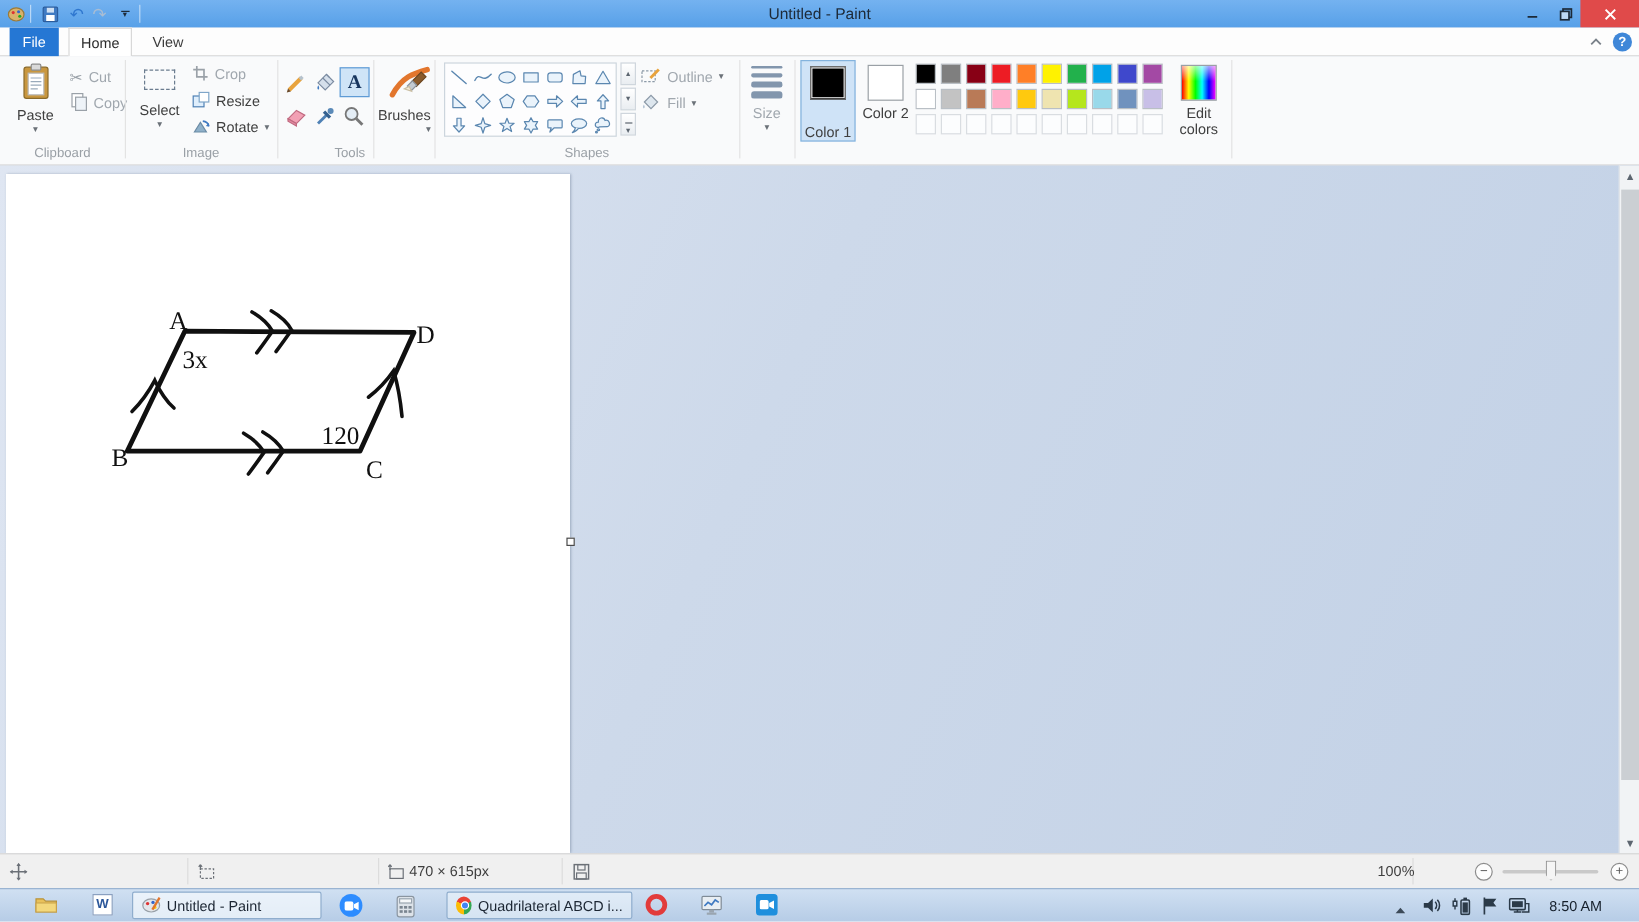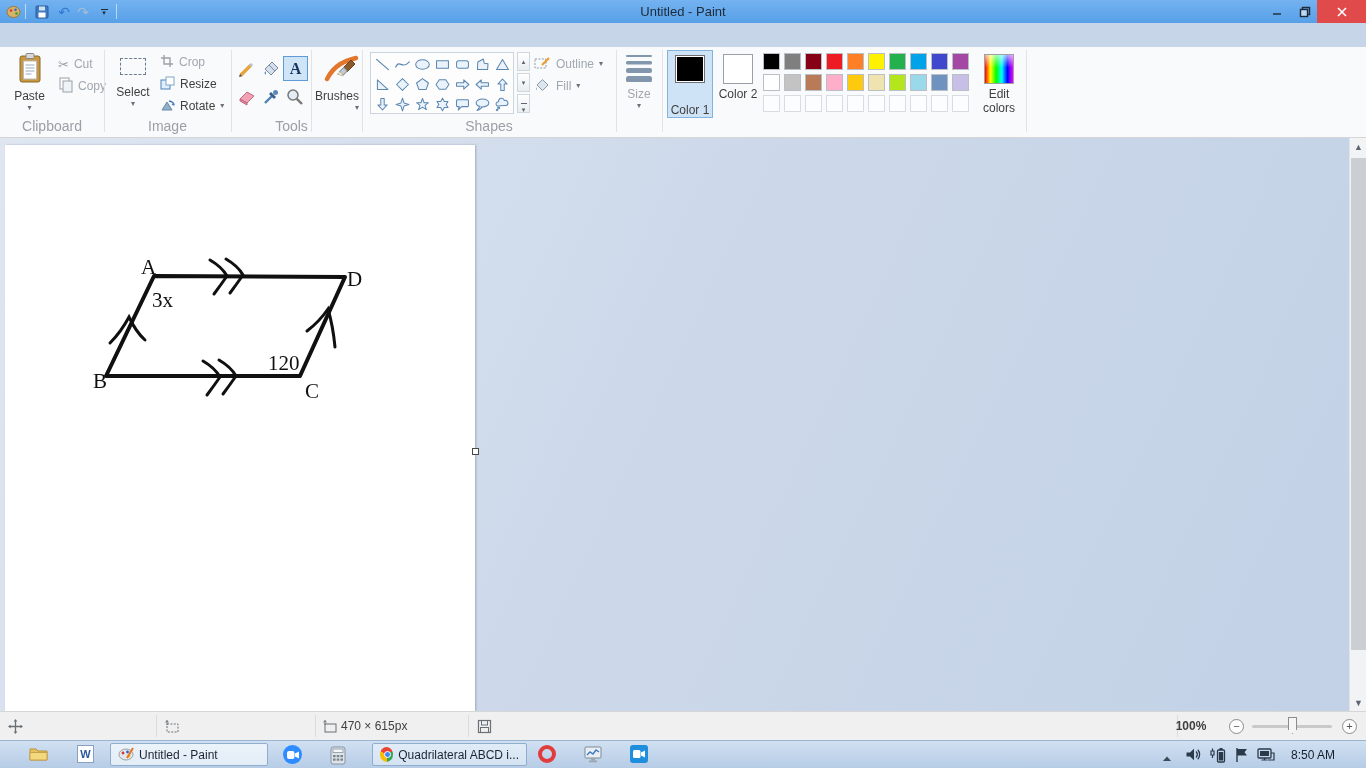--- a/index.html
+++ b/index.html
@@ -19,21 +19,21 @@
   
   #tabrow{position:absolute;left:0;top:23px;width:1366px;height:24px;background:#fdfdfd;border-bottom:1px solid #d8d8d8;}
   .tab{position:absolute;top:0;height:24px;line-height:24px;text-align:center;font-size:12px;}
   #tab-file{left:8px;width:41px;background:#2577d4;color:#fff;}
   #tab-home{left:57px;width:53px;background:#fff;border:1px solid #d8d8d8;border-bottom:1px solid #fff;color:#2b2b2b;}
   #tab-view{left:116px;width:48px;color:#3c3c3c;}
   #help-btn{position:absolute;left:1344px;top:4px;width:16px;height:16px;border-radius:50%;background:#3f87d8;color:#fff;font-weight:bold;font-size:11px;text-align:center;line-height:16px;}
 
   
   #ribbon{position:absolute;left:0;top:47px;width:1366px;height:91px;background:#f9fafb;border-bottom:1px solid #d5d5d5;}
-  .gcap{position:absolute;bottom:3px;text-align:center;font-size:14px;color:#9aa0a6;}
+  .gcap{position:absolute;bottom:3px;text-align:center;font-size:11px;color:#9aa0a6;}
   .gdiv{position:absolute;top:3px;height:82px;width:1px;background:#e3e3e3;}
   .bigbtn{position:absolute;display:flex;flex-direction:column;align-items:center;gap:2px;padding-top:3px;}
   .bigbtn .lbl{font-size:12px;color:#3f3f3f;}
   .caret{font-size:8px;color:#6b7178;line-height:6px;}
   .rowbtn{position:absolute;display:flex;align-items:center;gap:5px;height:18px;font-size:12px;color:#3f3f3f;}
   .dis{color:#a0a7ae !important;}
   .shape-gallery{position:absolute;left:370px;top:5px;width:144px;height:62px;background:#fdfdfe;border:1px solid #ccd5dd;display:flex;flex-wrap:wrap;padding:1px;}
   .shape-cell{width:20px;height:20px;display:flex;align-items:center;justify-content:center;}
   .shape-cell svg{width:17px;height:17px;}
   .sbtn{position:absolute;left:517px;width:13px;height:19px;border:1px solid #cfd6dd;background:linear-gradient(#fff,#e9edf1);color:#5d6670;font-size:7px;text-align:center;line-height:17px;}
@@ -109,20 +109,31 @@
           <rect x="1.5" y="3.5" width="7" height="7" fill="#bcd8f4" stroke="#1d2a38" stroke-width="1.4"></rect>
         </svg>
     </div>
     <div class="wbtn" id="close-btn" style="left:1317px;width:49px;">
       <svg width="12" height="12">
           <path d="M2 2 L10 10 M10 2 L2 10" stroke="#fff" stroke-width="1.6"></path>
         </svg>
     </div>
   </div>
 
+  <div id="tabrow">
+    <div class="tab" id="tab-file">File</div>
+    <div class="tab" id="tab-home">Home</div>
+    <div class="tab" id="tab-view">View</div>
+    <span class="abs" style="left:1324px;top:6px;">
+      <svg width="12" height="10">
+          <path d="M2 7 L6 3 L10 7" stroke="#7a828a" stroke-width="1.5" fill="none"></path>
+        </svg>
+    </span>
+    <div id="help-btn">?</div>
+  </div>
 
   <div id="ribbon">
 
     <div class="bigbtn" style="left:7px;top:2px;width:45px;">
       <span>
         <svg width="26" height="32">
             <rect x="3" y="4" width="20" height="26" rx="2" fill="#c9973f" stroke="#8a6a2a"></rect>
             <rect x="9" y="1.5" width="8" height="5" rx="1" fill="#d9d9d9" stroke="#8a8a8a"></rect>
             <rect x="6.5" y="9" width="13" height="18" fill="#fff" stroke="#bbb"></rect>
             <path d="M8.5 13 h9 M8.5 16 h9 M8.5 19 h9 M8.5 22 h6" stroke="#9ab" stroke-width="1"></path>
@@ -515,21 +526,21 @@
     <span class="stext" style="left:341px;">470 × 615px</span>
     <span class="sdiv" style="left:468px;"></span>
     <span class="sic" style="left:477px;">
       <svg width="15" height="15">
           <rect x="1.5" y="1.5" width="12" height="12" fill="none" stroke="#6b7077" stroke-width="1.2"></rect>
           <rect x="4.5" y="1.5" width="6" height="4.5" fill="none" stroke="#6b7077"></rect>
           <rect x="3.5" y="8.5" width="8" height="5" fill="none" stroke="#6b7077"></rect>
         </svg>
     </span>
     <span class="sdiv" style="left:1177px;"></span>
-    <span class="stext" style="left:1172px;width:38px;text-align:center;font-weight:bold;">100%</span>
+    <span class="stext" style="left:1148px;width:38px;text-align:left;">100%</span>
     <span class="zbtn" style="left:1229px;">−</span>
     <div id="ztrack"></div>
     <div id="zthumb"></div>
     <span class="zbtn" style="left:1342px;">+</span>
   </div>
 
   <div id="taskbar">
     <span class="pin" style="left:29px;">
       <svg width="19" height="16">
           <path d="M1 3 L7 3 L9 5 L18 5 L18 14 L1 14 Z" fill="#e8c15a" stroke="#b8923a"></path>

